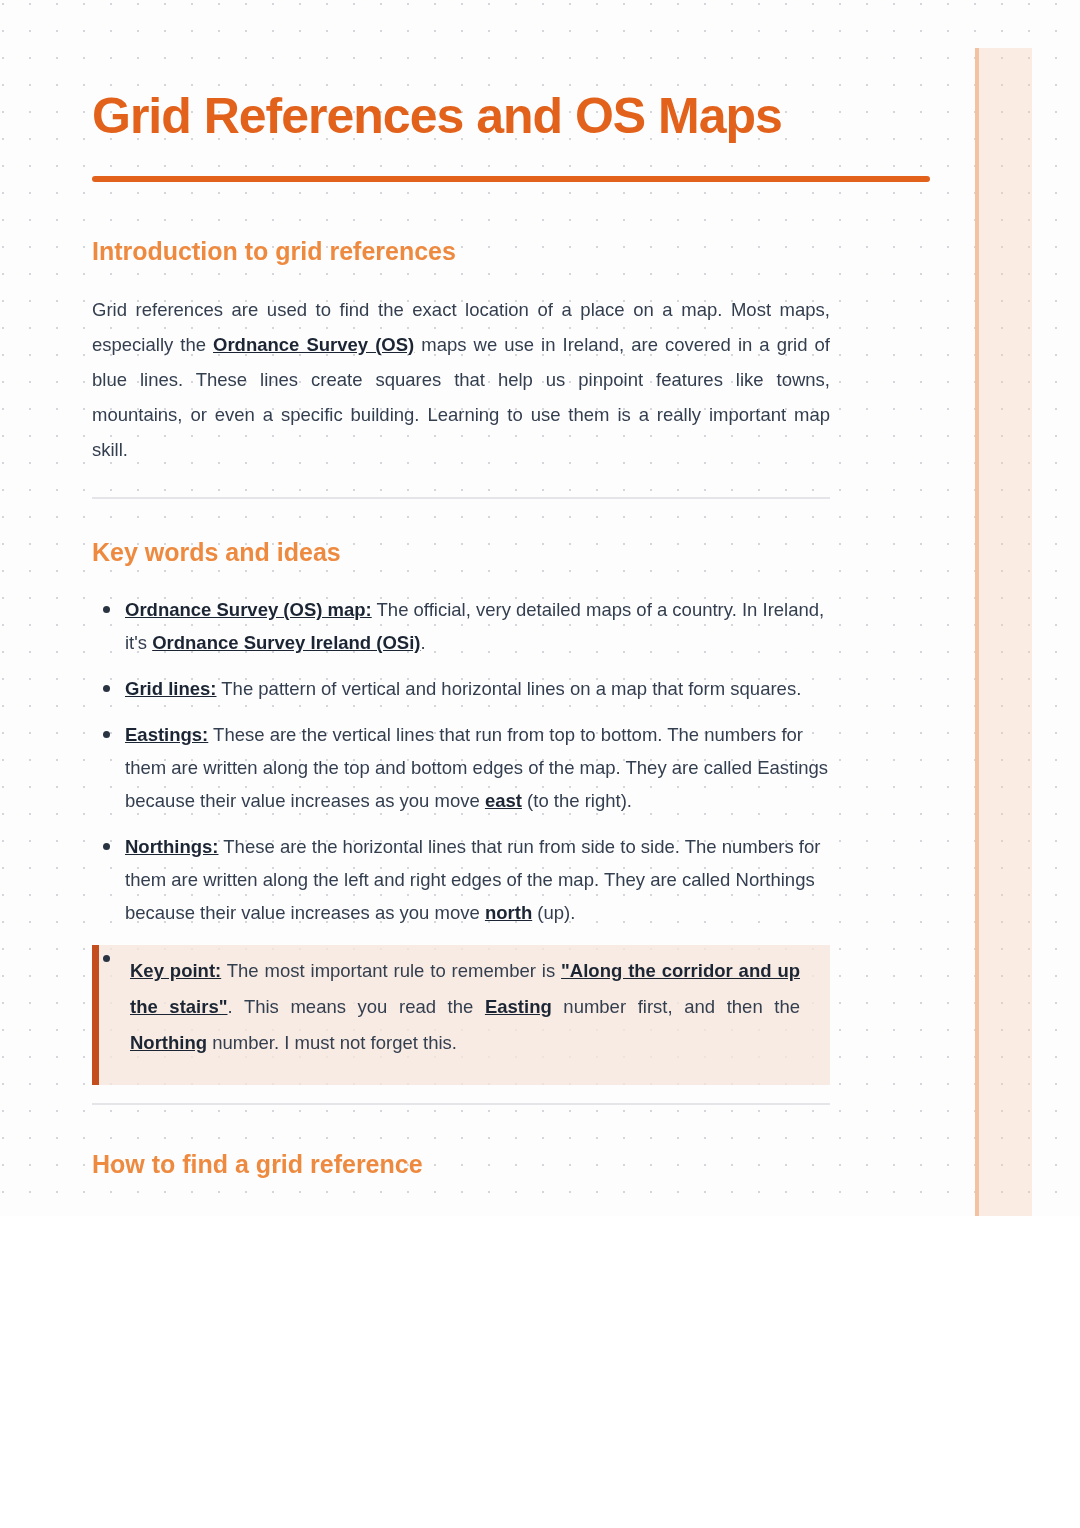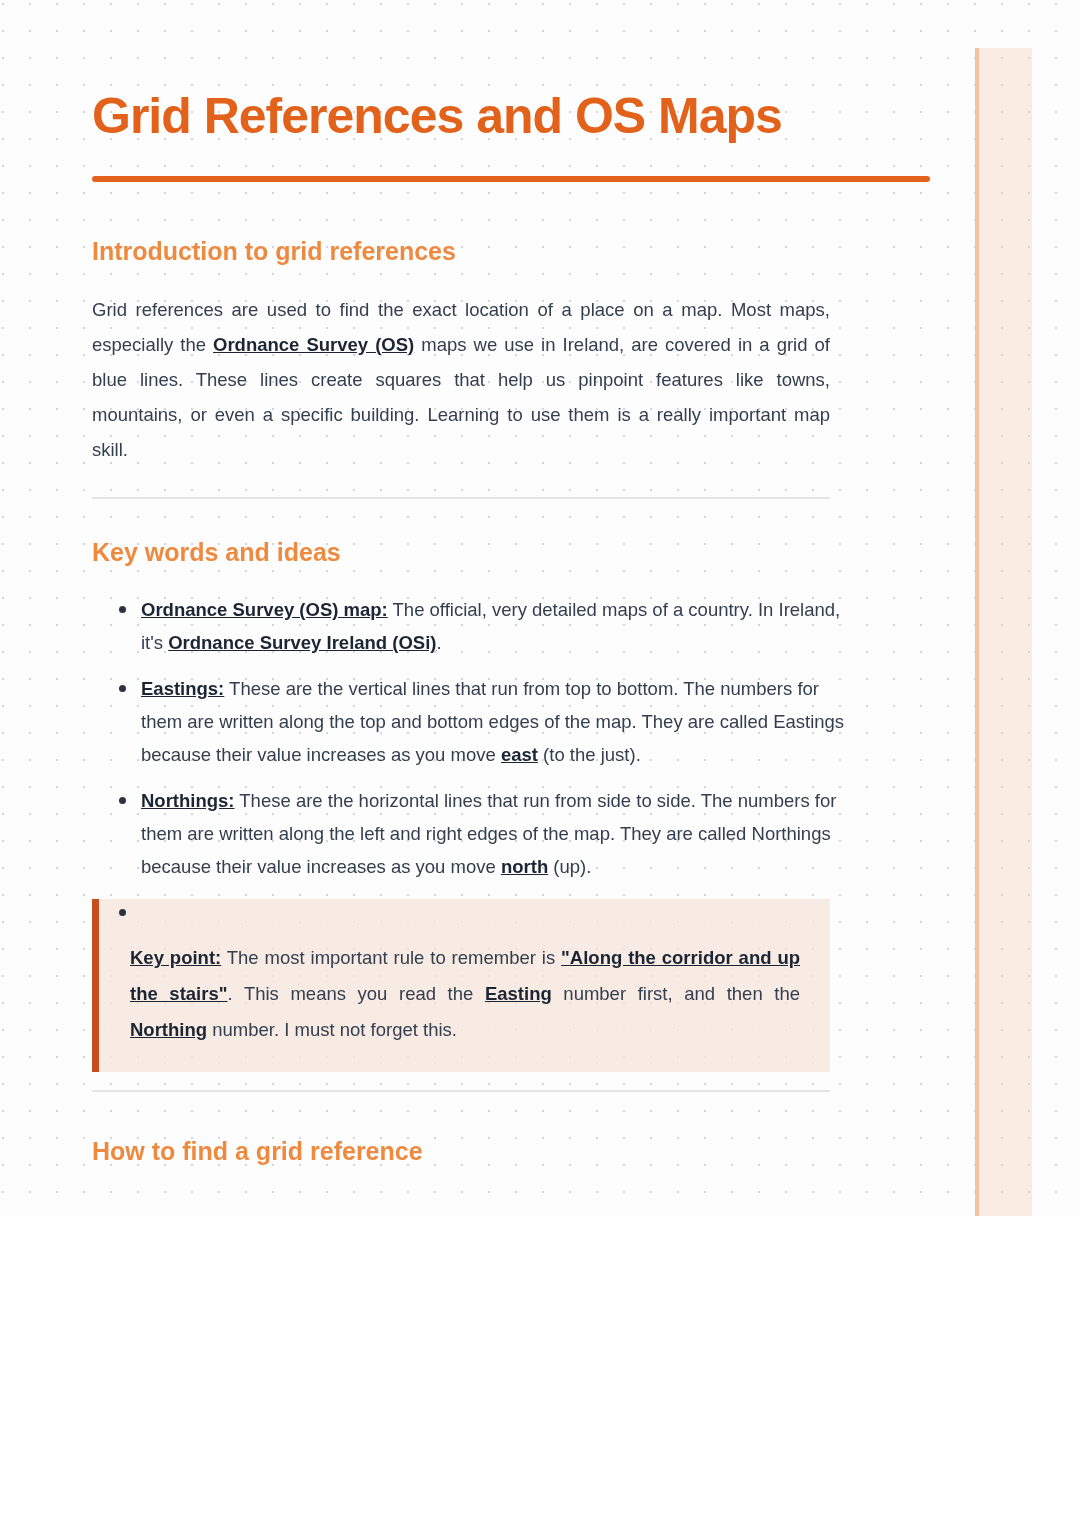--- a/index.html
+++ b/index.html
@@ -66,21 +66,21 @@
     border: none;
     border-top: 2px solid #e4e4e9;
     width: 738px;
     margin: 0;
   }
   .divider-1 { margin: 30px 0 38px 0; }
   .divider-2 { margin: 18px 0 44px 0; }
   .howto-heading { margin-bottom: 28px !important; }
   ul.bullets {
     list-style: none;
-    margin: 16px;
+    margin: 0;
     padding: 0;
     width: 738px;
   }
   ul.bullets li {
     position: relative;
     padding-left: 33px;
     font-size: 18.5px;
     line-height: 33px;
     color: #333e4e;
     margin-bottom: 13px;
@@ -94,21 +94,21 @@
     height: 7px;
     border-radius: 50%;
     background: #2a3342;
   }
   .keypoint {
     margin-top: 16px;
     width: 738px;
     box-sizing: border-box;
     border-left: 7px solid #c44e1e;
     background: rgba(246, 230, 221, 0.78);
-    padding: 41px 30px 24px 31px;
+    padding: 8px 30px 24px 31px;
   }
   .keypoint .kp-text {
     width: auto;
     margin: 0;
     font-size: 18.5px;
     line-height: 36px;
     color: #333e4e;
   }
   .howto-para { line-height: 36px; }
   .footer {
@@ -140,21 +140,25 @@
 
     <section>
       <h2 class="section-heading">Key words and ideas</h2>
       <ul class="bullets">
         <li>
           <span class="marker"></span>
           <span class="li-text"><strong>Ordnance Survey (OS) map:</strong><span> The official, very detailed maps of a country. In Ireland, it's </span><strong>Ordnance Survey Ireland (OSi)</strong><span>.</span></span>
         </li>
         <li>
           <span class="marker"></span>
-          <span class="li-text"><strong>Eastings:</strong><span> These are the vertical lines that run from top to bottom. The numbers for them are written along the top and bottom edges of the map. They are called Eastings because their value increases as you move </span><strong>east</strong><span> (to the just).</span></span>
+          <span class="li-text"><strong>Grid lines:</strong><span> The pattern of vertical and horizontal lines on a map that form squares.</span></span>
+        </li>
+        <li>
+          <span class="marker"></span>
+          <span class="li-text"><strong>Eastings:</strong><span> These are the vertical lines that run from top to bottom. The numbers for them are written along the top and bottom edges of the map. They are called Eastings because their value increases as you move </span><strong>east</strong><span> (to the right).</span></span>
         </li>
         <li>
           <span class="marker"></span>
           <span class="li-text"><strong>Northings:</strong><span> These are the horizontal lines that run from side to side. The numbers for them are written along the left and right edges of the map. They are called Northings because their value increases as you move </span><strong>north</strong><span> (up).</span></span>
         </li>
         <li>
           <span class="marker"></span>
         </li>
       </ul>
 

